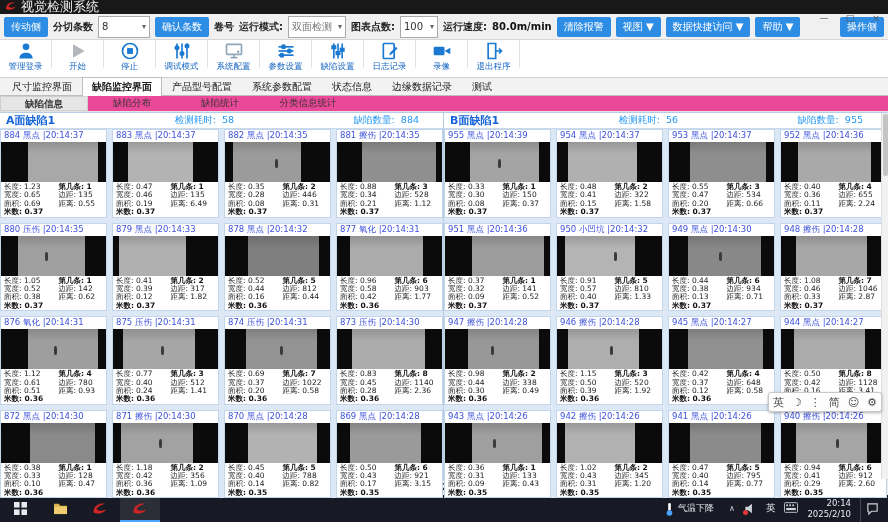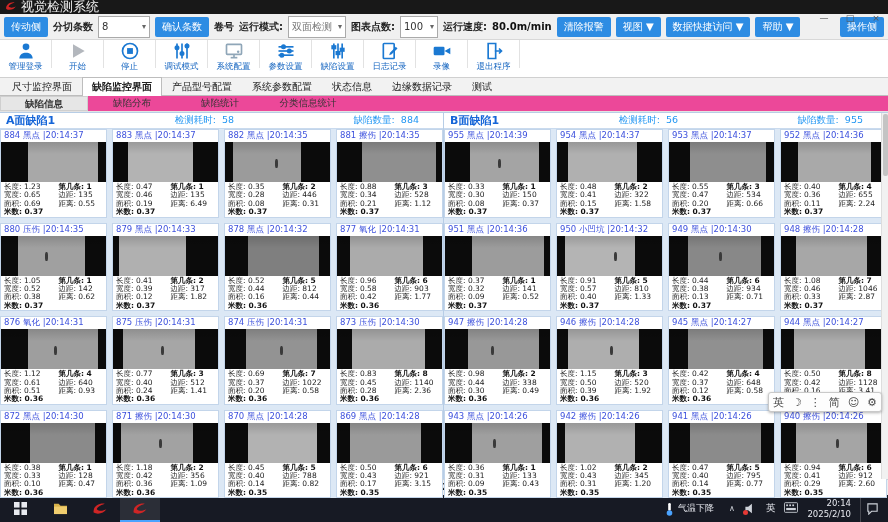--- a/index.html
+++ b/index.html
@@ -411,21 +411,21 @@
           </div>
     <div class="cdet">
       <div class="col1">
         <div>长度: 1.12</div>
         <div>宽度: 0.61</div>
         <div>面积: 0.51</div>
         <div class="b">米数: 0.36</div>
       </div>
       <div class="col2">
         <div class="b">第几条: 4</div>
-        <div>边距: 640</div>
+        <div>边距: 780</div>
         <div>距离: 0.93</div>
       </div>
     </div>
   </div>
         <div class="cell">
     <div class="chead">875 压伤 |20:14:31</div>
     <div class="cimg" style="background: linear-gradient(rgba(0, 0, 0, 0.14), rgba(0, 0, 0, 0) 30%), linear-gradient(90deg, rgb(11, 11, 11) 10%, rgb(166, 166, 166) 10%, rgb(166, 166, 166) 78%, rgb(11, 11, 11) 78%);">
             <i style="left: 46%;"></i>
           </div>
     <div class="cdet">

